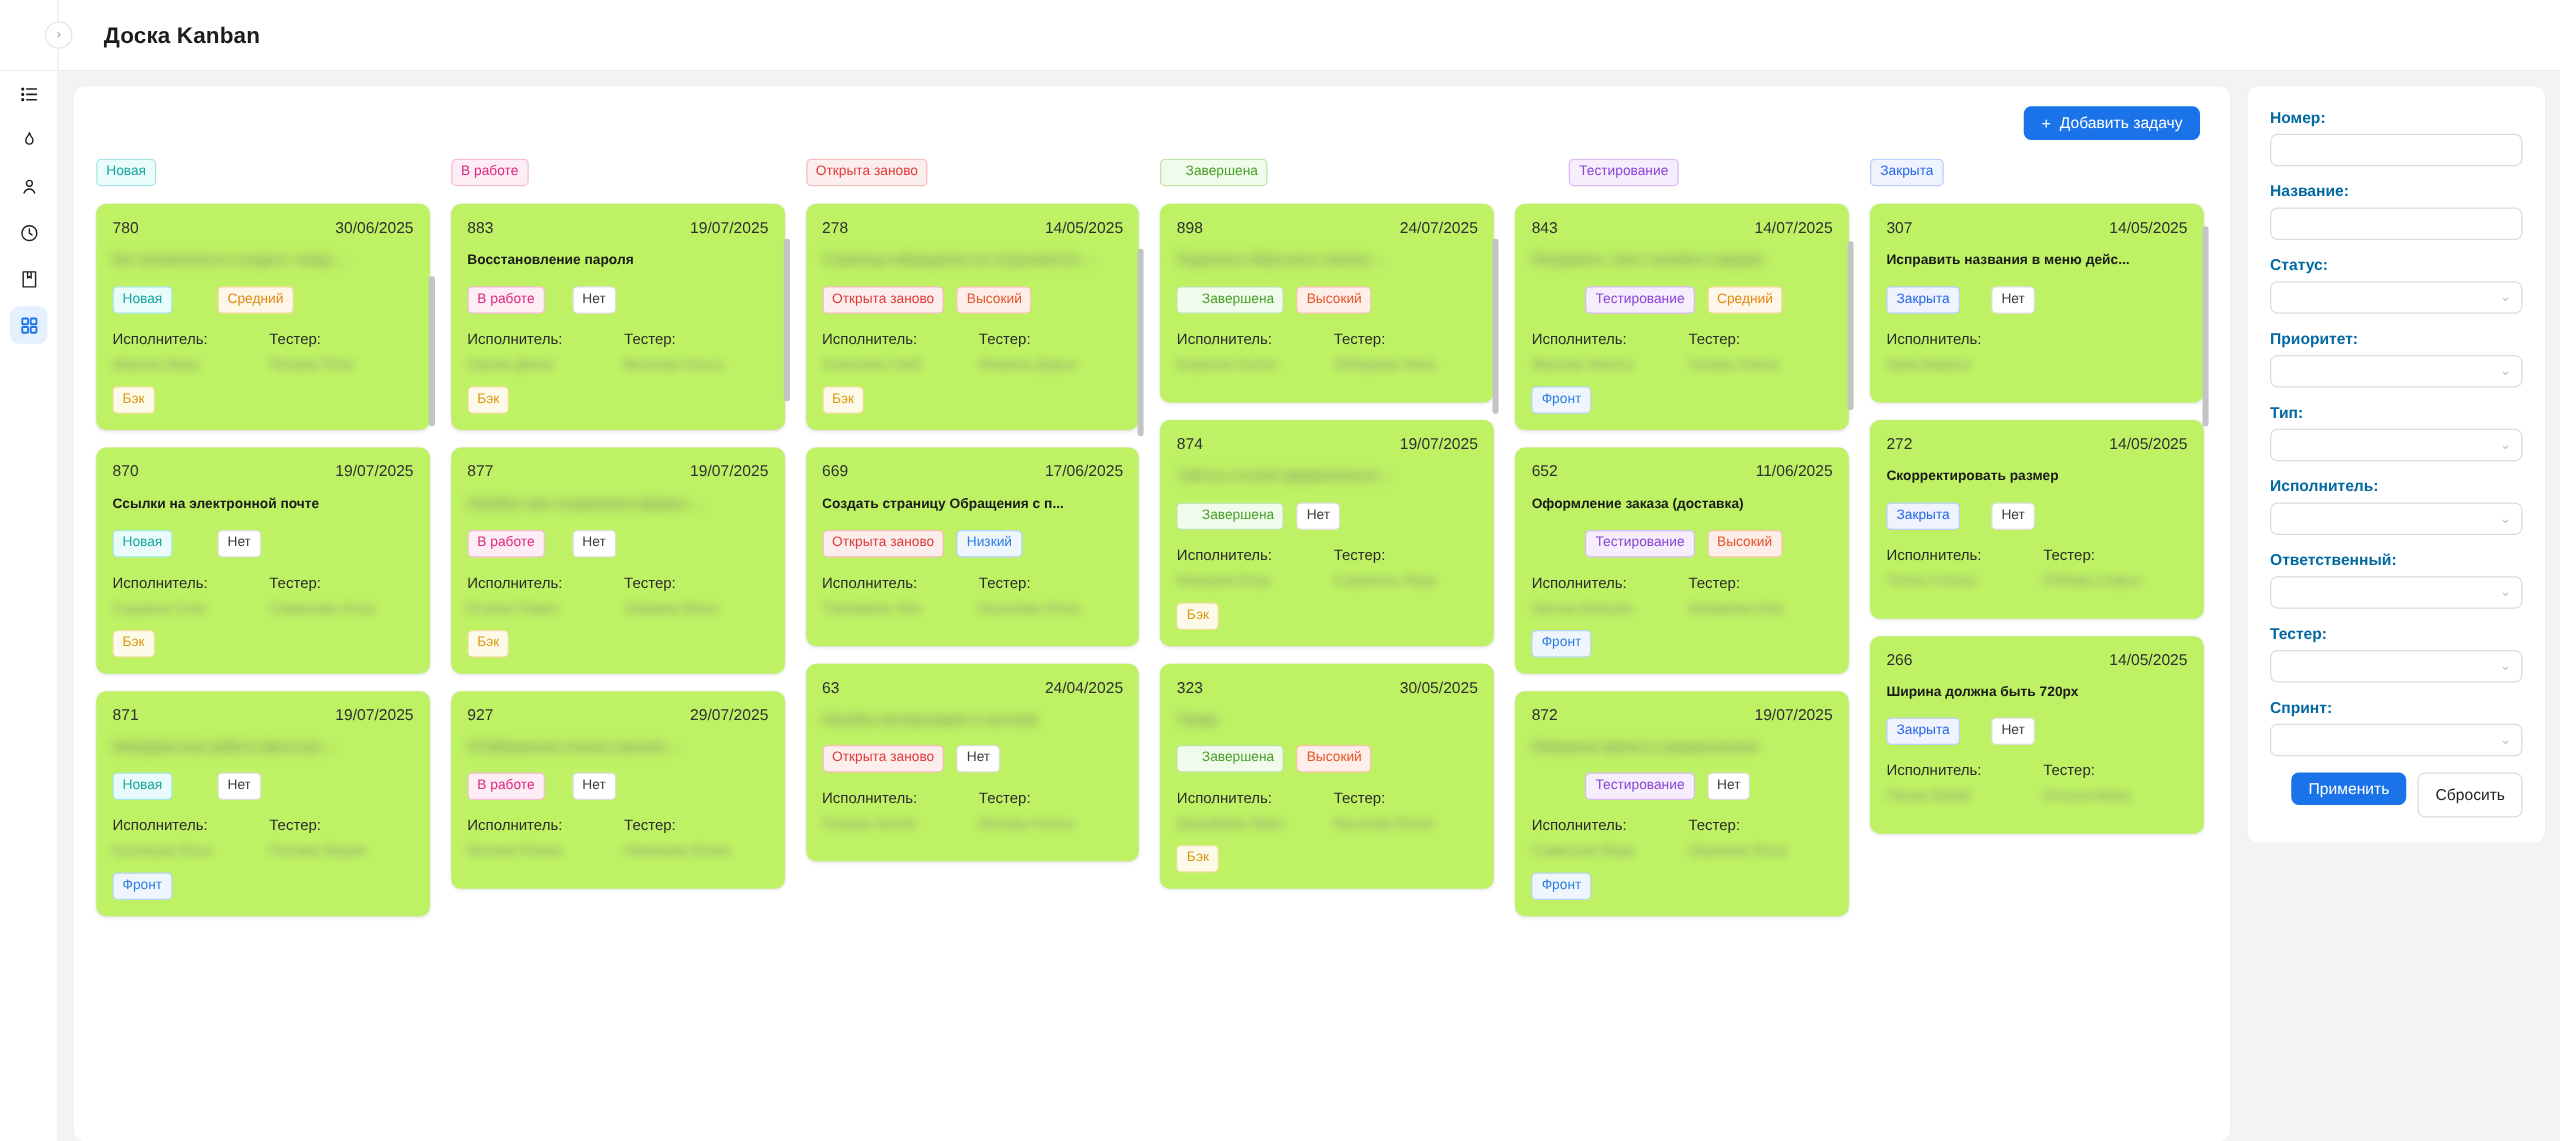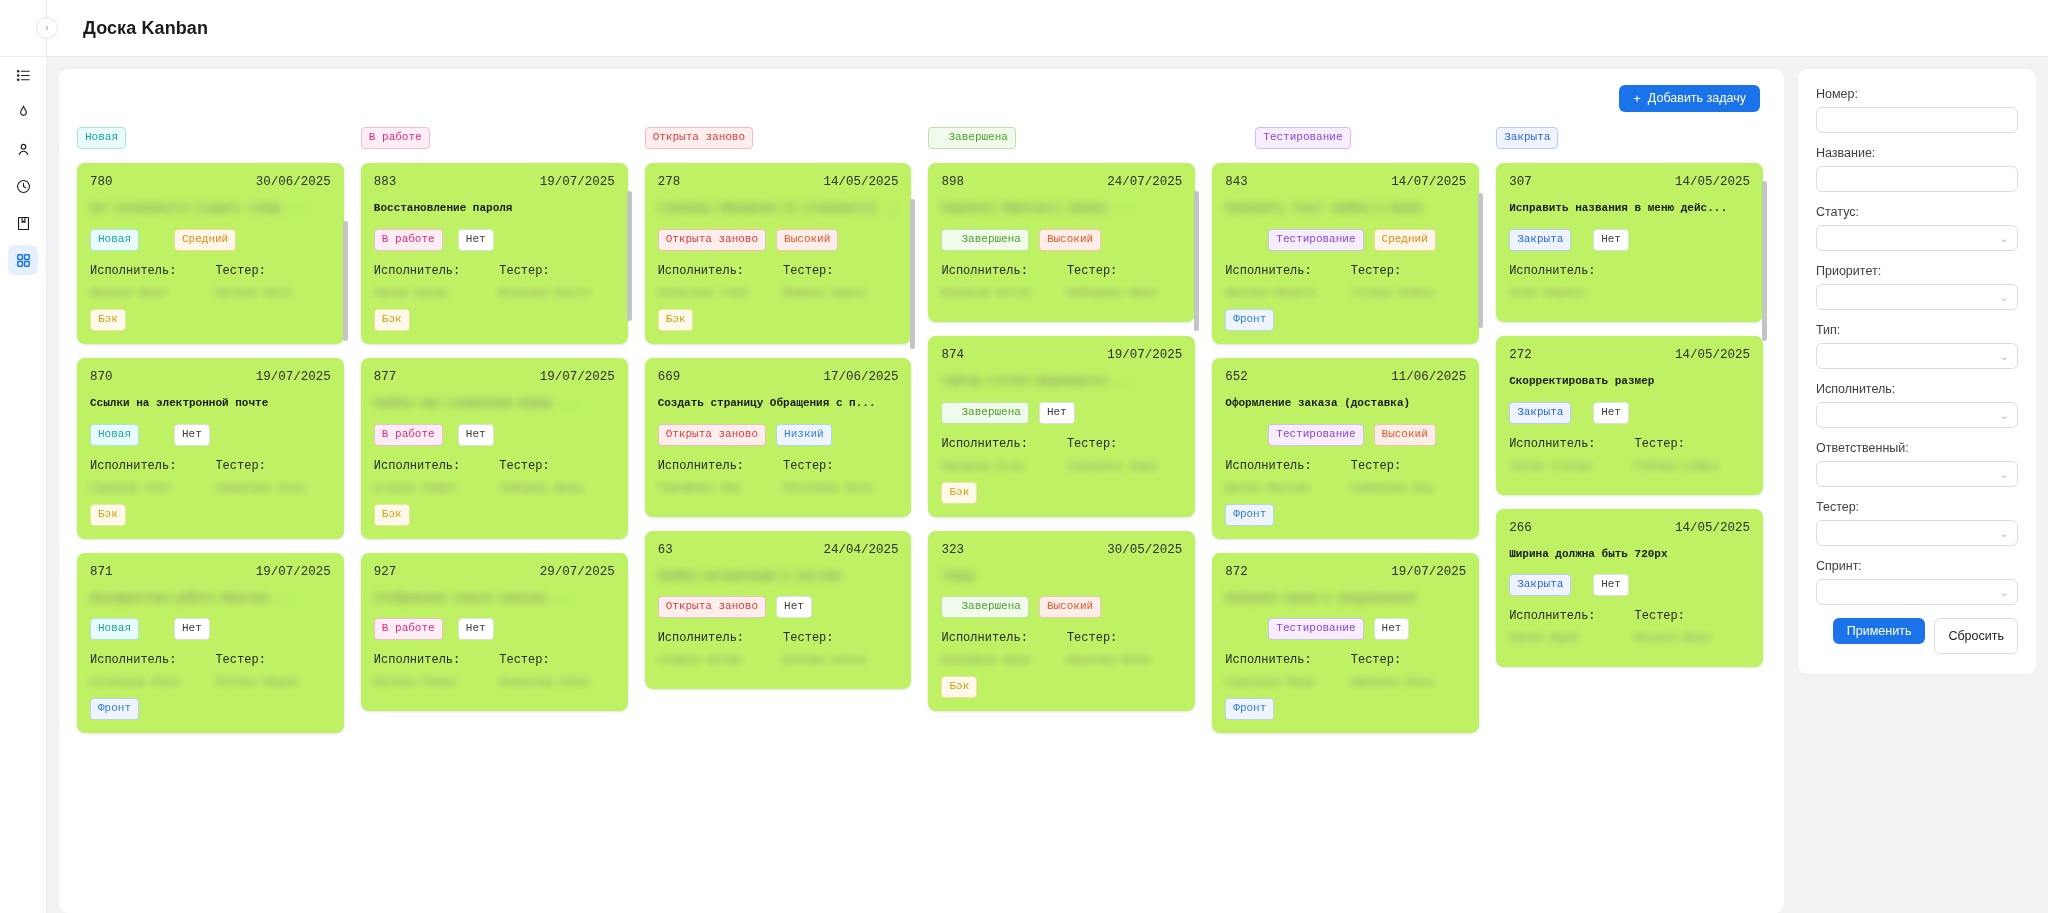--- a/index.html
+++ b/index.html
@@ -80,21 +80,20 @@
 
   .columns {
     flex: 1 1 auto; display: flex; gap: 0;
     padding: 0 8px 0 14px; min-height: 0; overflow: hidden;
   }
   .column {
     flex: 1 1 0; min-width: 0;
     display: flex; flex-direction: column;
     padding: 0 9px 0 0;
     position: relative;
-    font-family: Liberation Mono, monospace;
   }
 
   .col-head { padding: 0 4px 10px 4px; }
   .chip {
     display: inline-block;
     font-size: 11px; line-height: 1;
     padding: 4px 7px 5px;
     border-radius: 4px; border: 1px solid transparent;
     white-space: nowrap;
   }
@@ -161,21 +160,21 @@
 
   
   .filters {
     flex: 0 0 238px; width: 238px;
     margin: 0 12px 0 14px;
     background: #ffffff; border-radius: 9px;
     padding: 18px 18px 20px;
     align-self: flex-start;
     box-shadow: 0 0 0 1px #f0f0f0;
   }
-  .f-label { font-size: 12.5px; font-weight: normal; color: #404040; margin-bottom: 6px; }
+  .f-label { font-size: 12.5px; font-weight: bold; color: #0369a1; margin-bottom: 6px; }
   .f-field {
     width: 100%; height: 26px;
     border: 1px solid #dcdcdc; border-radius: 6px;
     background: #fff; margin-bottom: 13px;
     font-family: inherit; font-size: 12px; color: #222;
     padding: 0 8px; outline: none;
   }
   .f-select {
     width: 100%; height: 26px;
     border: 1px solid #dcdcdc; border-radius: 6px;

